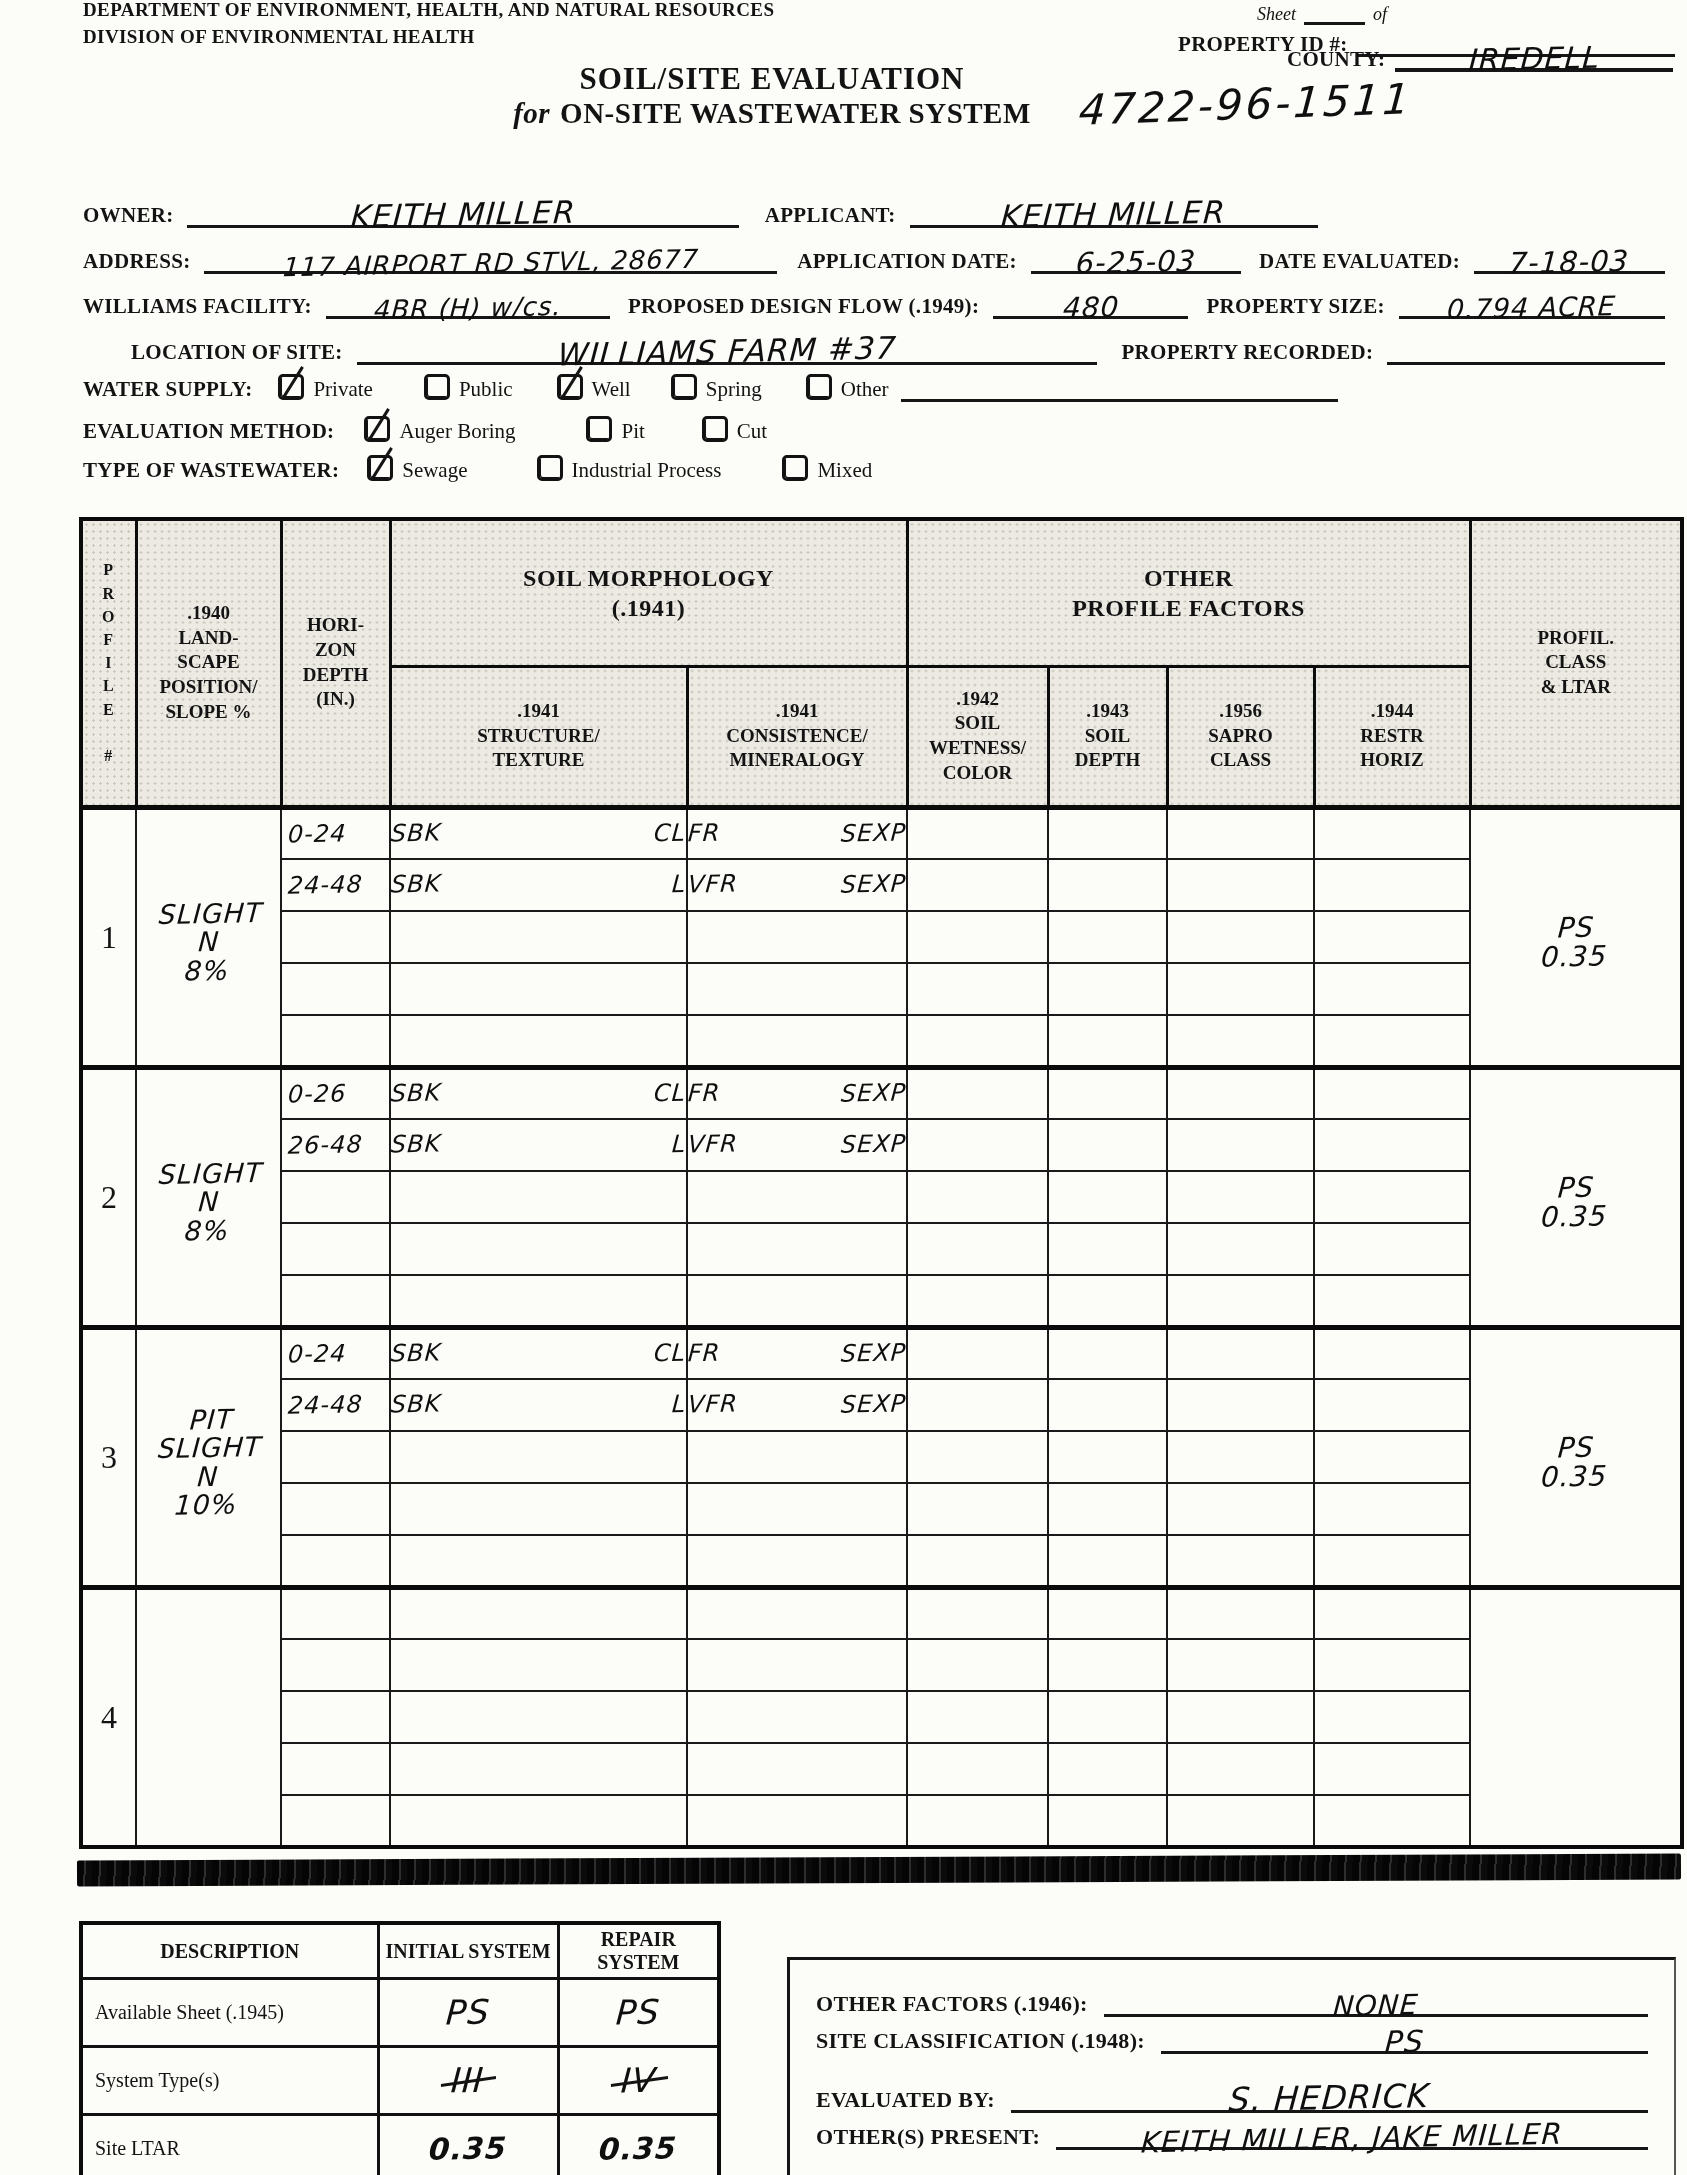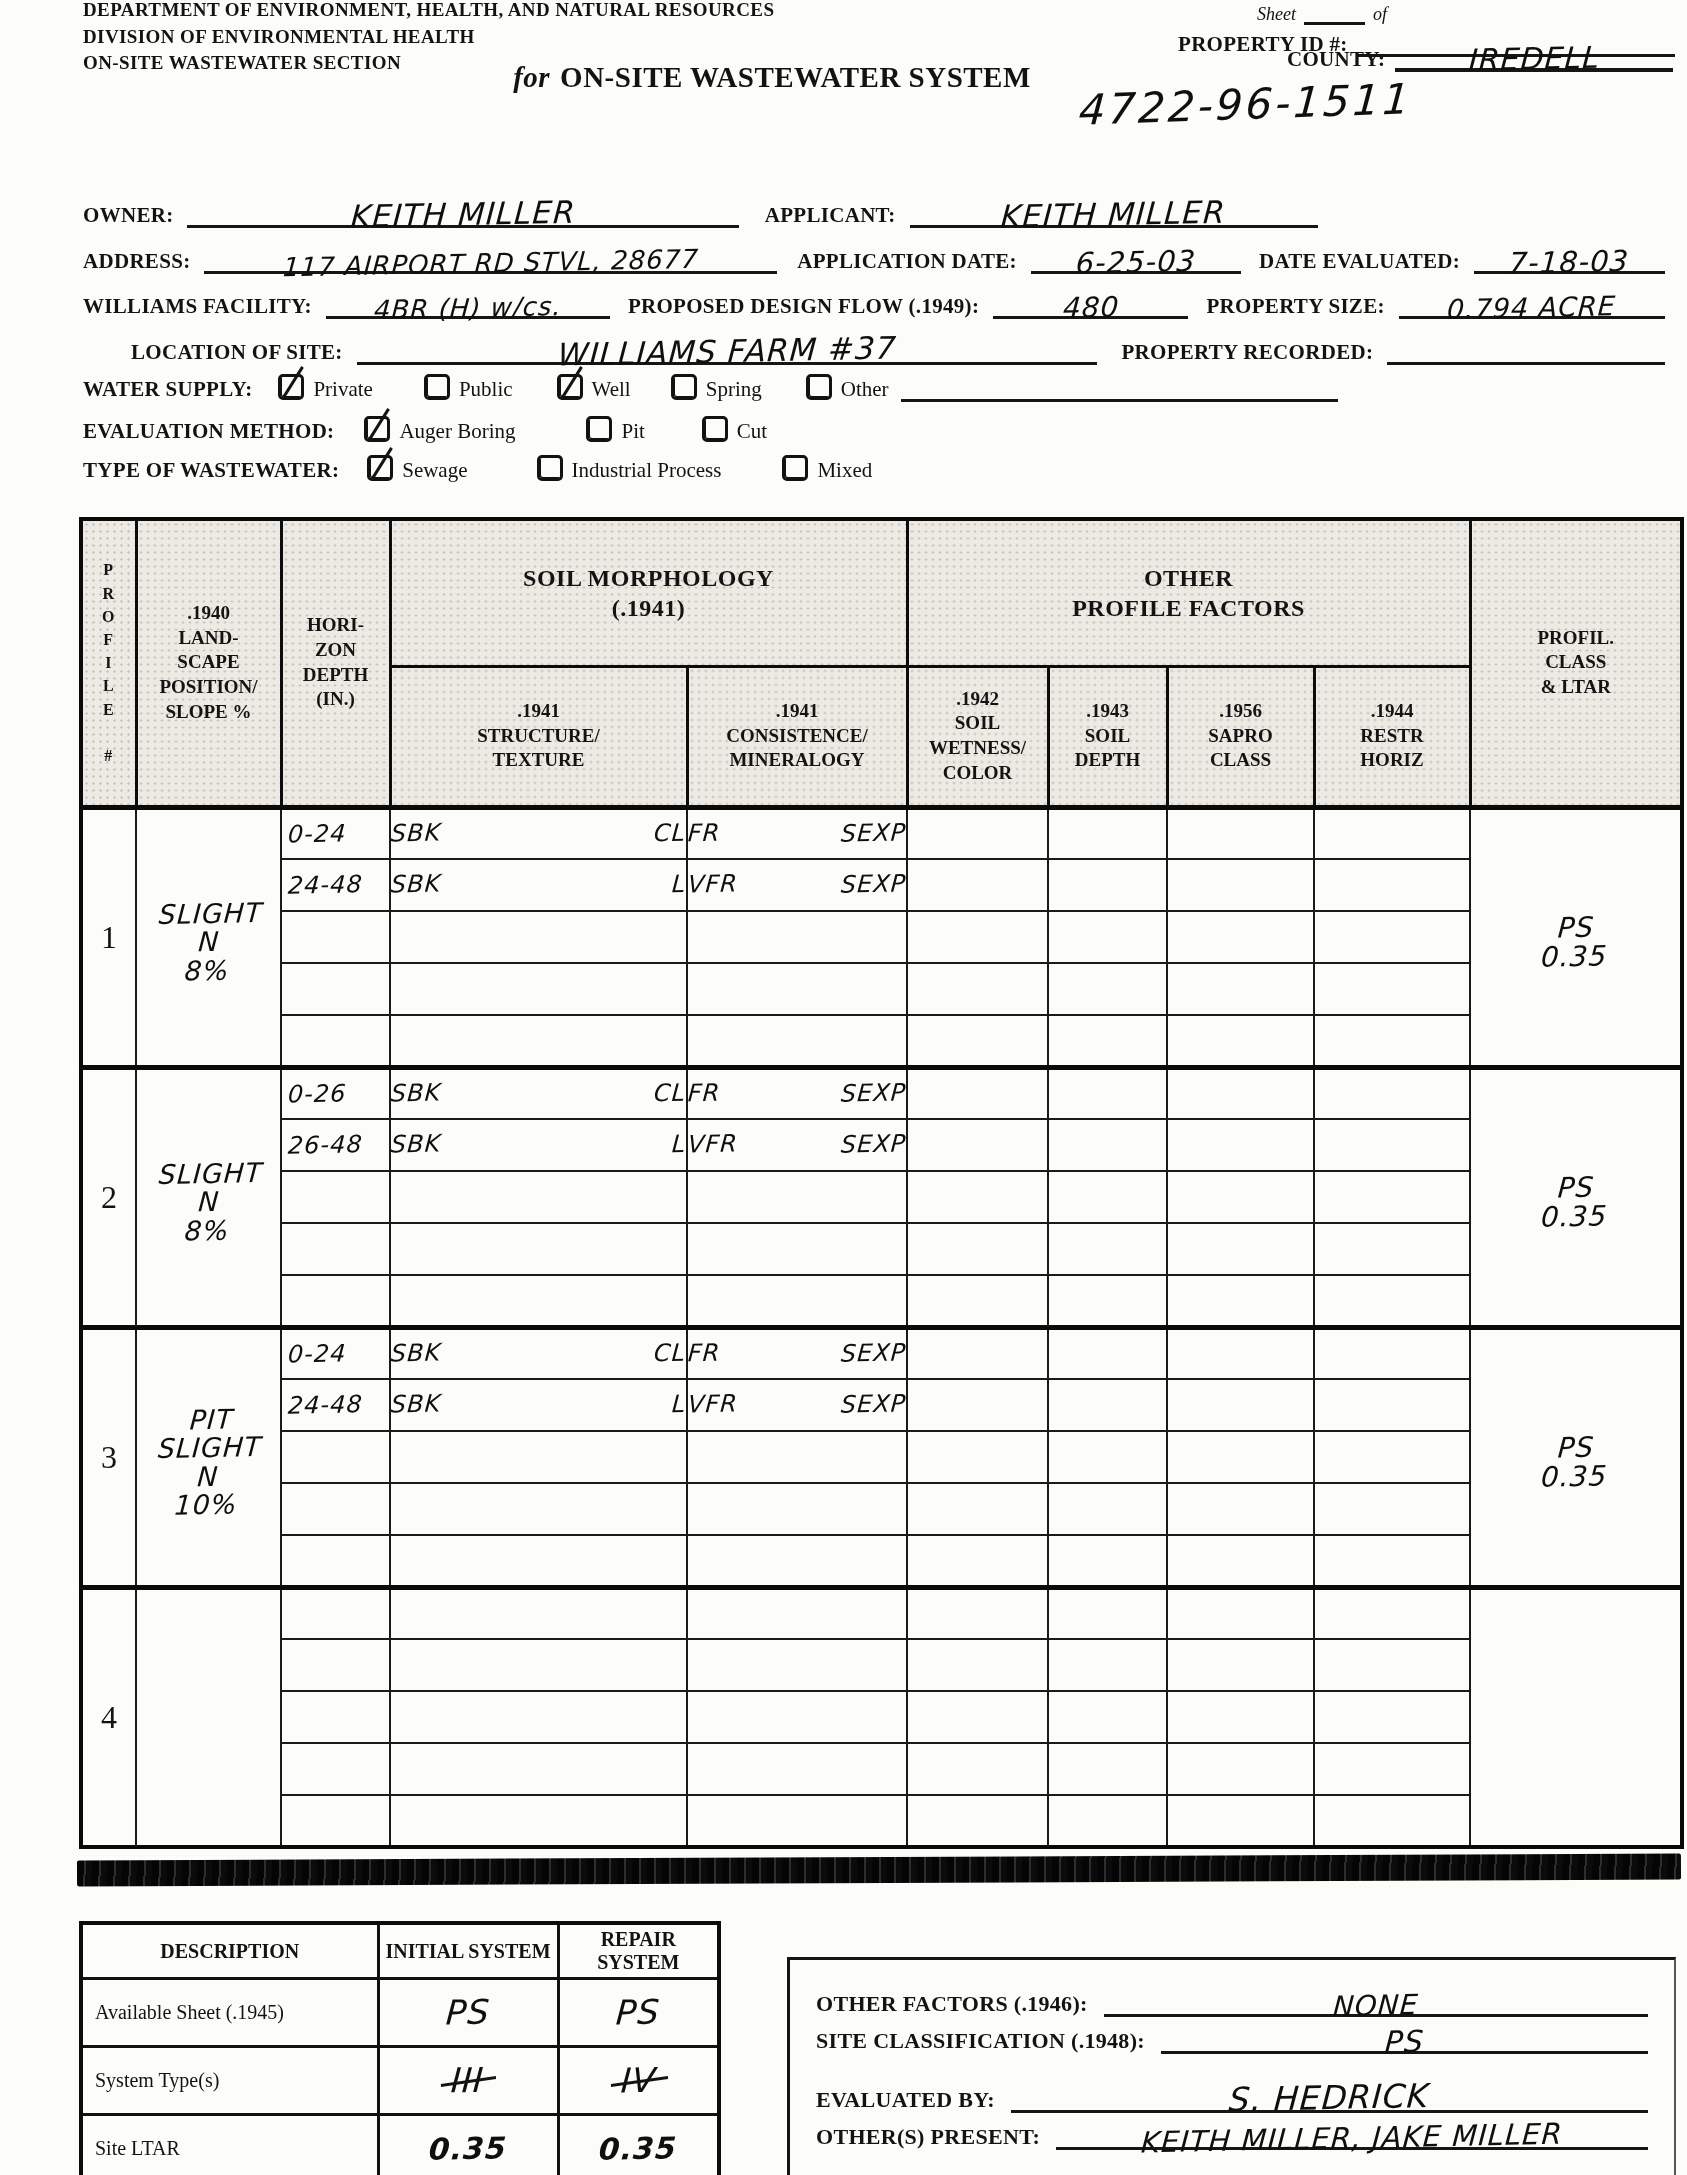--- a/index.html
+++ b/index.html
@@ -88,21 +88,20 @@
   .title1{font-size:31px;font-weight:700;letter-spacing:1px;}
   .title2{font-size:29px;font-weight:700;letter-spacing:0.5px;}
   .title2 .for{font-style:italic;margin-right:10px;}
 </style>
 </head>
 <body>
 
 <div class="abs dept" style="left:83px;top:-3px;">
   <div>DEPARTMENT OF ENVIRONMENT, HEALTH, AND NATURAL RESOURCES</div>
   <div>DIVISION OF ENVIRONMENTAL HEALTH</div>
-  <div>ON-SITE WASTEWATER SECTION</div>
 </div>
 
 <div class="abs" style="left:1257px;top:4px;display:flex;align-items:flex-end;">
   <span class="hdr-ital">Sheet</span>
   <span style="display:inline-block;width:61px;border-bottom:3px solid #161616;margin:0 8px;"></span>
   <span class="hdr-ital">of</span>
 </div>
 
 <div class="abs" style="left:1178px;top:30px;right:12px;display:flex;align-items:flex-end;">
   <span class="lbl">PROPERTY ID #:</span>
@@ -110,20 +109,21 @@
 </div>
 
 <div class="abs" style="left:1287px;top:38px;right:14px;display:flex;align-items:flex-end;">
   <span class="lbl">COUNTY:</span>
   <span class="fill" style="flex:1;margin-left:10px;border-bottom-width:4px;">
     <span class="hw" style="font-size:30px;">IREDELL</span>
   </span>
 </div>
 
 <div class="abs" style="left:376px;top:61px;width:792px;text-align:center;">
+  <div class="title1">SOIL/SITE EVALUATION</div>
   <div class="title2">
     <span class="for">for</span><span>ON-SITE WASTEWATER SYSTEM</span>
   </div>
 </div>
 
 <div class="abs hw" style="left:1079px;top:83px;font-size:42px;letter-spacing:3px;transform:rotate(-2deg) skewX(-6deg);">4722-96-1511</div>
 
 <div class="row" style="top:190px;height:38px;">
   <span class="lbl">OWNER:</span>
   <span class="fill" style="flex:1.35;">

